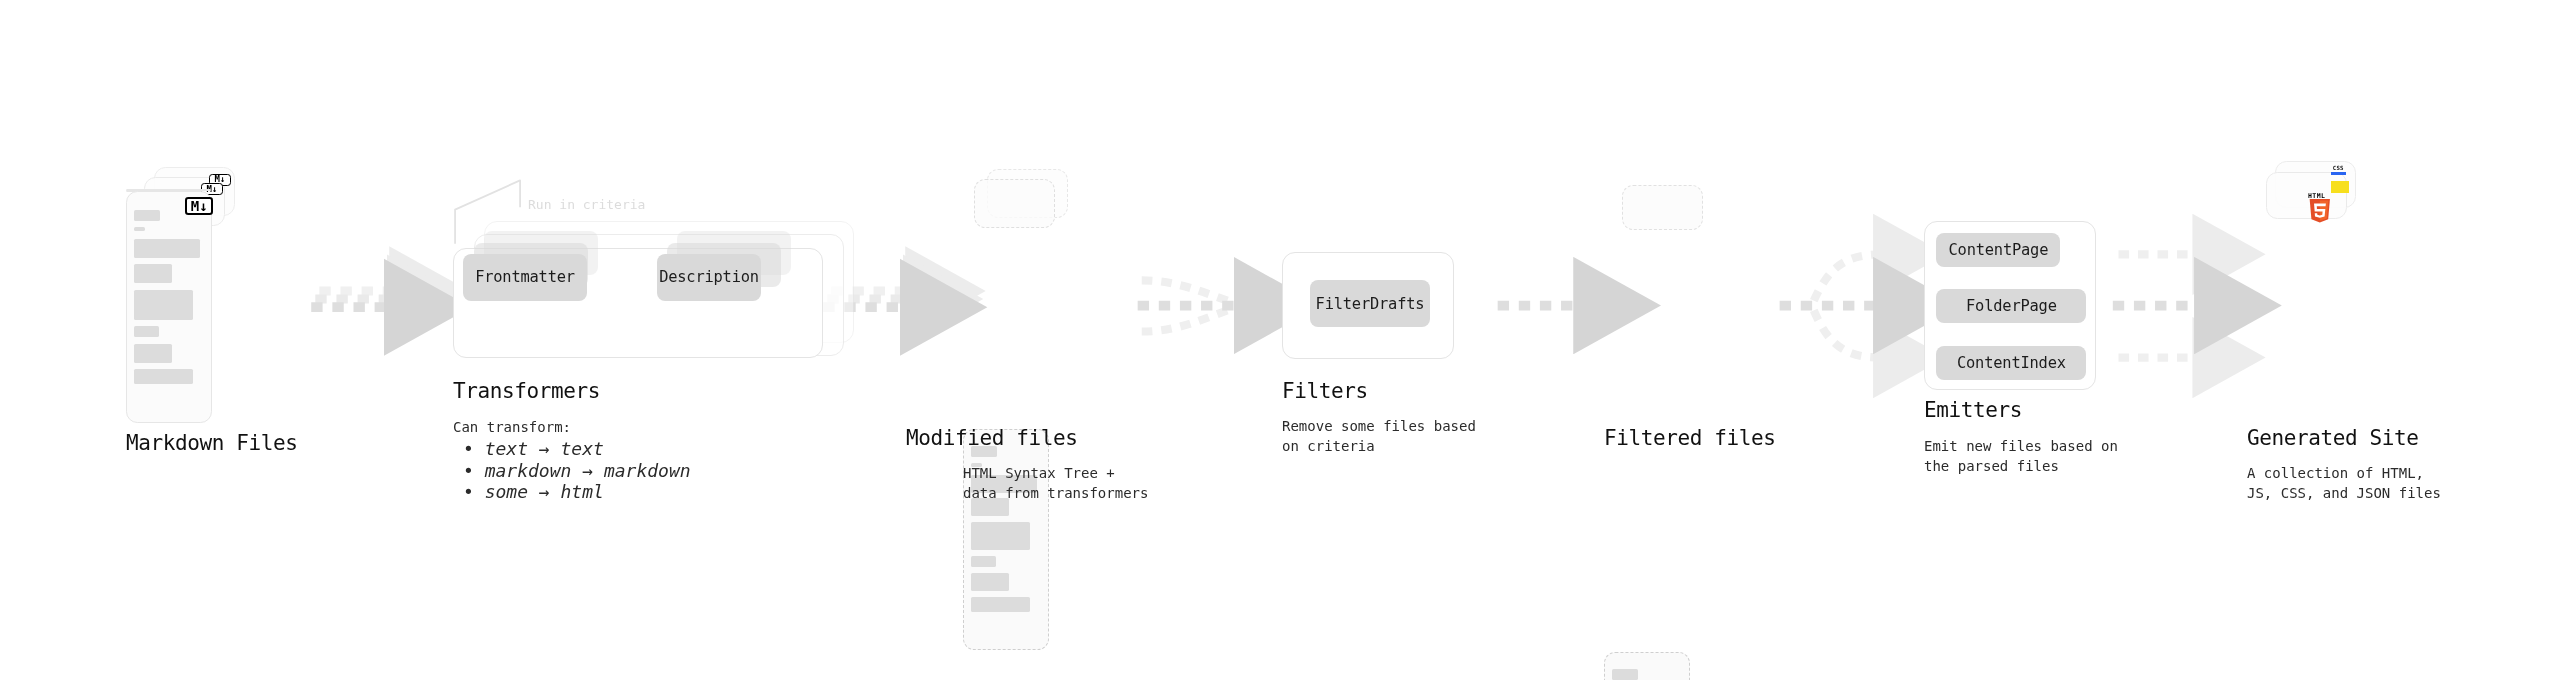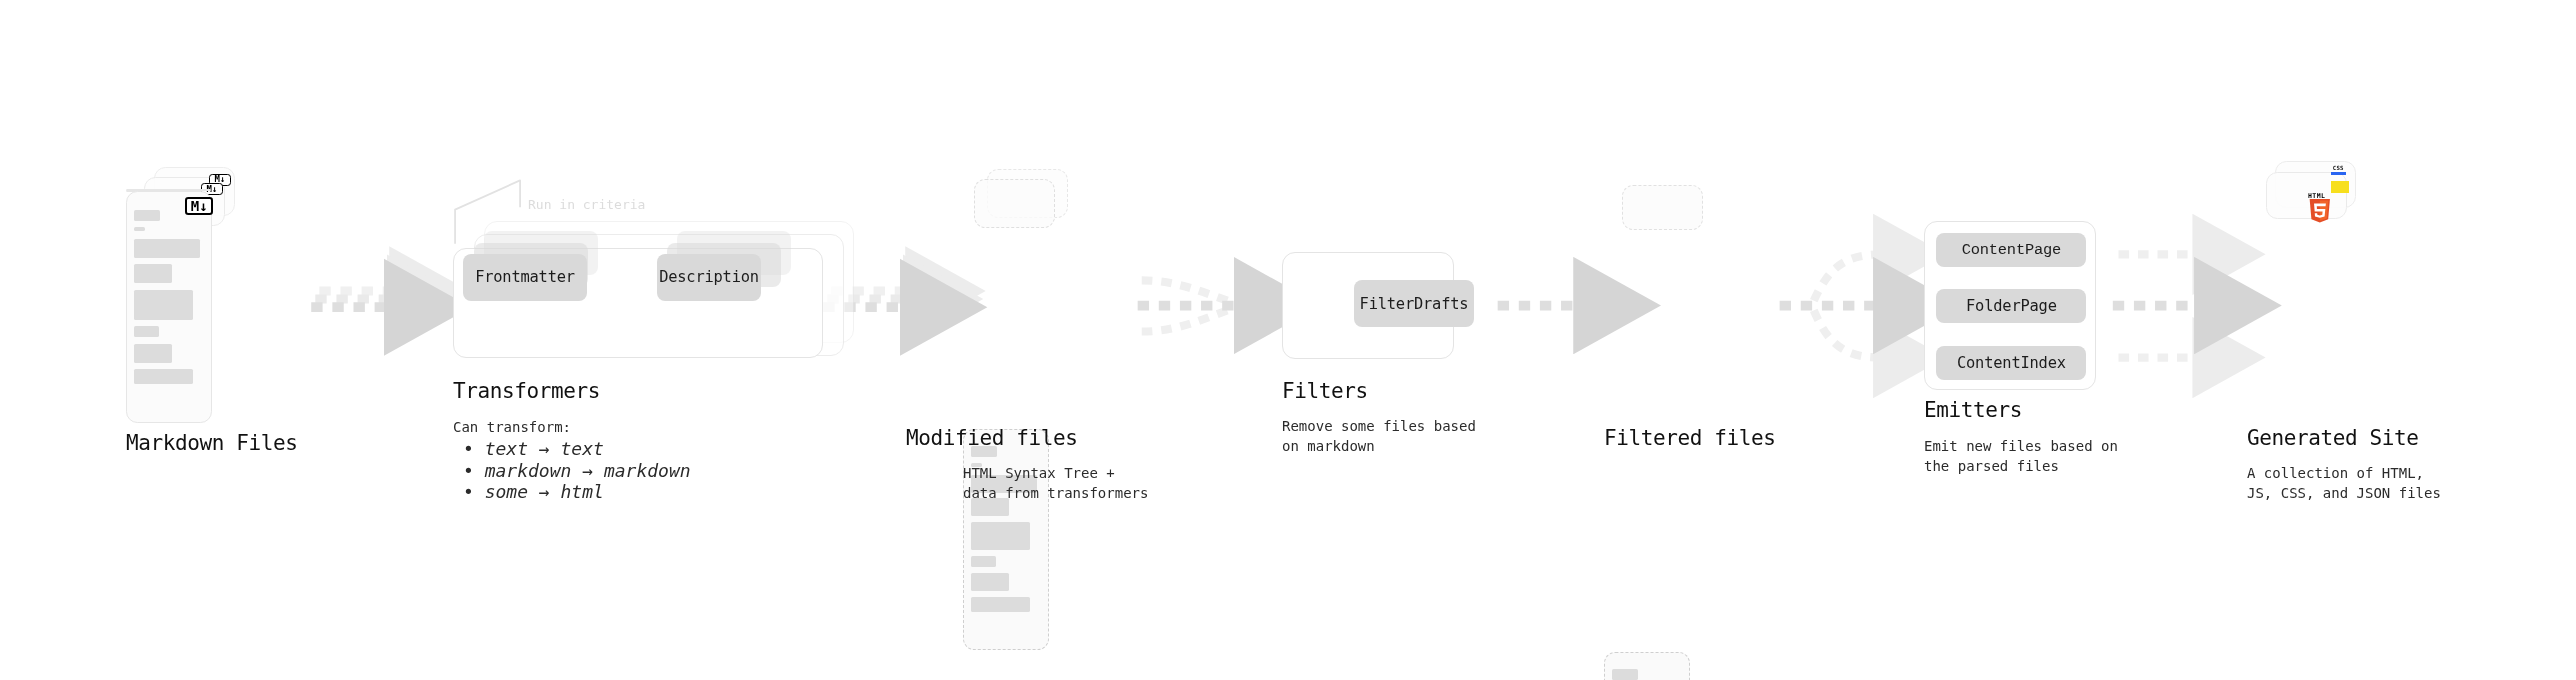--- a/index.html
+++ b/index.html
@@ -236,35 +236,35 @@
     <div class="skel" style="left:7.3px;top:92px;width:59px;height:28.4px;"></div>
     <div class="skel" style="left:7.3px;top:126px;width:25px;height:10.6px;"></div>
     <div class="skel" style="left:7.3px;top:143px;width:38px;height:18px;"></div>
     <div class="skel" style="left:7.3px;top:167px;width:59px;height:14.6px;"></div>
   </div>
   <div class="title" style="left:906px;top:426px;">Modified files</div>
   <div class="caption" style="left:963px;top:463px;">HTML Syntax Tree +
 data from transformers</div>
 
   <div class="panel" style="left:1282px;top:252px;width:172px;height:107px;">
-    <div class="chip" style="left:27px;top:27px;width:120px;height:47px;margin-left:44px;">FilterDrafts</div>
+    <div class="chip" style="left:27px;top:27px;width:120px;height:47px;">FilterDrafts</div>
   </div>
   <div class="title" style="left:1282px;top:379px;">Filters</div>
   <div class="caption" style="left:1282px;top:416px;">Remove some files based
-on markdown</div>
+on criteria</div>
 
   <div class="doc-ghost dashed" style="left:1622px;top:185px;width:81px;height:45px;opacity:.75;"></div>
   <div class="doc dashed" style="left:1604px;top:197px;width:86px;height:218px;">
     <div class="skel" style="left:7.3px;top:16.3px;width:26px;height:10.6px;"></div>
 
   </div>
   <div class="title" style="left:1604px;top:426px;">Filtered files</div>
 
   <div class="panel" style="left:1924px;top:221px;width:172px;height:169px;">
-    <div class="chip" style="left:11.4px;top:11.4px;width:150px;height:34px;font-family:Liberation Mono, monospace;">ContentPage</div>
+    <div class="chip" style="left:11.4px;top:11.4px;width:124px;height:34px;">ContentPage</div>
     <div class="chip" style="left:11.4px;top:67px;width:150px;height:34px;">FolderPage</div>
     <div class="chip" style="left:11.4px;top:124px;width:150px;height:34px;">ContentIndex</div>
   </div>
   <div class="title" style="left:1924px;top:398px;">Emitters</div>
   <div class="caption" style="left:1924px;top:436px;">Emit new files based on
 the parsed files</div>
 
   <div class="doc-ghost" style="left:2275px;top:161px;width:81px;height:47px;opacity:.9;"></div>
   <div class="doc-ghost" style="left:2266px;top:172px;width:81px;height:47px;opacity:.95;"></div>
 

